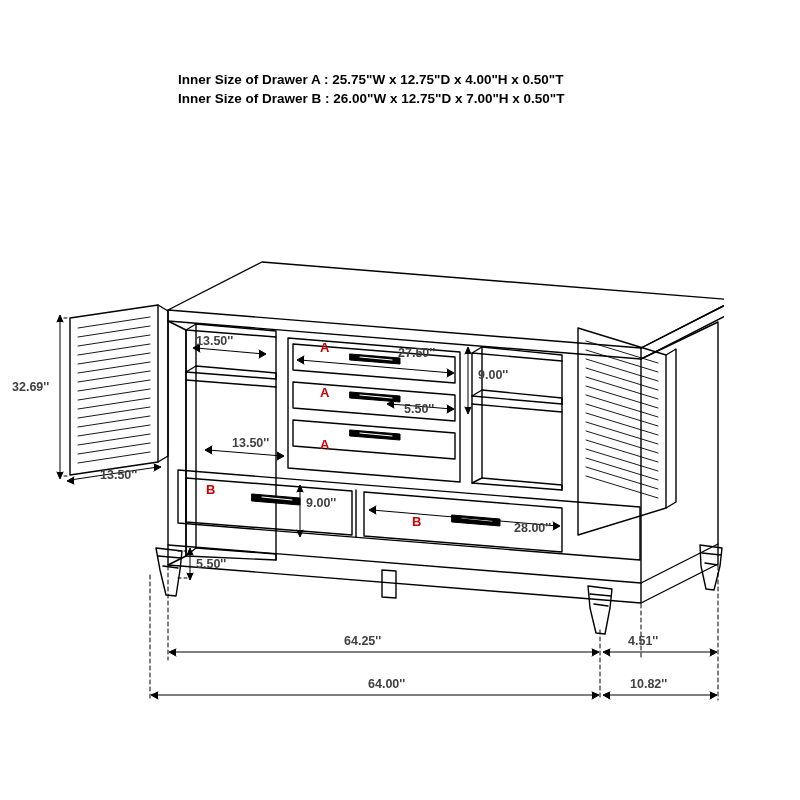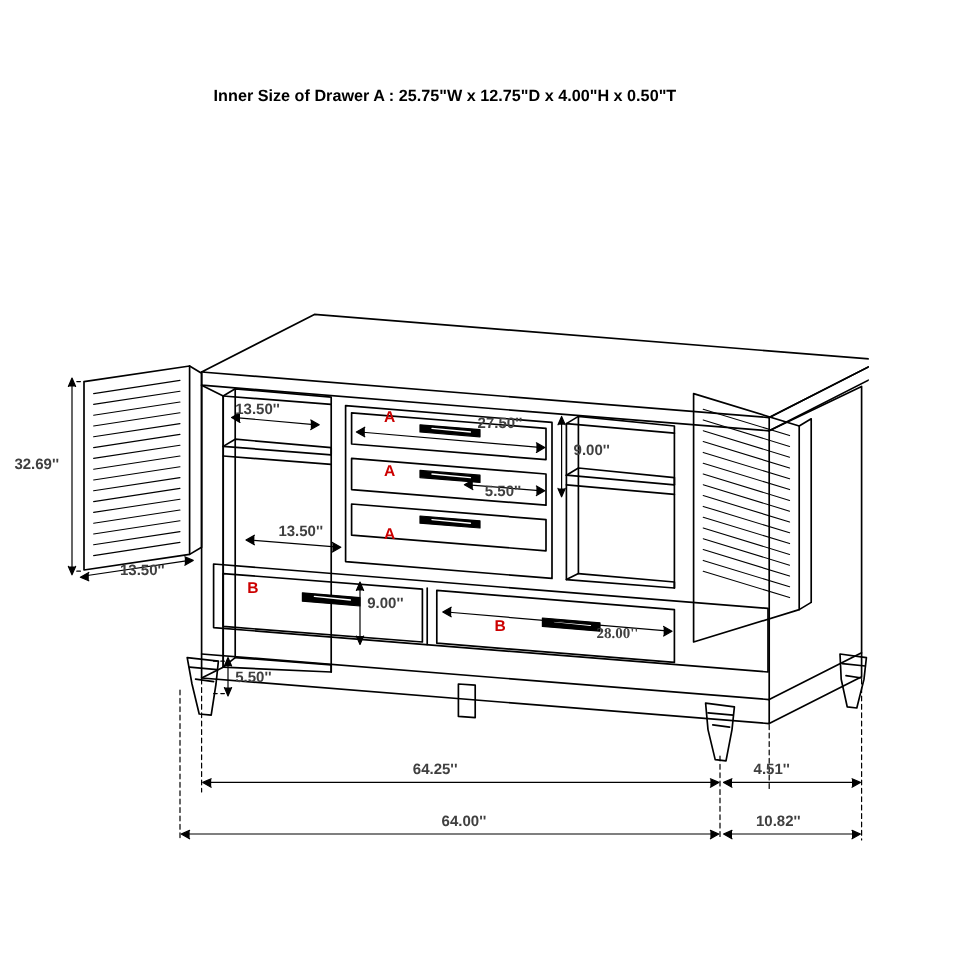--- a/index.html
+++ b/index.html
@@ -49,20 +49,21 @@
     white-space: nowrap;
   }
 </style>
 </head>
 <body>
 
 <div id="page">
 
   <div class="spec-block">
     <div>Inner Size of Drawer A : 25.75"W x 12.75"D x 4.00"H x 0.50"T</div>
+    <div>Inner Size of Drawer B : 26.00"W x 12.75"D x 7.00"H x 0.50"T</div>
   </div>
 
   <svg class="diagram" viewBox="0 0 800 800">
     <g fill="none" stroke="#000" stroke-width="1.4" stroke-linejoin="round" stroke-linecap="round">
 
       <path d="M168 310 L262 262 L735 300 L641 348 Z"></path>
       <path d="M168 310 L168 321 L641 359 L641 348"></path>
       <path d="M641 348 L735 300 L735 311 L641 359"></path>
 
       <path d="M168 321 L168 565 L641 603 L641 359"></path>
@@ -257,21 +258,21 @@
   </svg>
 
   <div class="dim-label" style="left:12px; top:380px;">32.69''</div>
   <div class="dim-label" style="left:100px; top:468px;">13.50''</div>
   <div class="dim-label" style="left:196px; top:334px;">13.50''</div>
   <div class="dim-label" style="left:232px; top:436px;">13.50''</div>
   <div class="dim-label" style="left:398px; top:346px;text-align:right;">27.50''</div>
   <div class="dim-label" style="left:404px; top:402px;">5.50''</div>
   <div class="dim-label" style="left:478px; top:368px;">9.00''</div>
   <div class="dim-label" style="left:306px; top:496px;">9.00''</div>
-  <div class="dim-label" style="left:497px; top:521px;font-family:Liberation Serif, serif;">28.00''</div>
+  <div class="dim-label" style="left:514px; top:521px;">28.00''</div>
   <div class="dim-label" style="left:196px; top:557px;">5.50''</div>
   <div class="dim-label" style="left:742px; top:440px;margin-top:44px;">39.50''</div>
   <div class="dim-label" style="left:344px; top:634px;">64.25''</div>
   <div class="dim-label" style="left:628px; top:634px;">4.51''</div>
   <div class="dim-label" style="left:348px; top:677px;margin-left:20px;">64.00''</div>
   <div class="dim-label" style="left:630px; top:677px;">10.82''</div>
 
   <div class="drawer-letter" style="left:320px; top:340px;">A</div>
   <div class="drawer-letter" style="left:320px; top:385px;">A</div>
   <div class="drawer-letter" style="left:320px; top:437px;">A</div>

